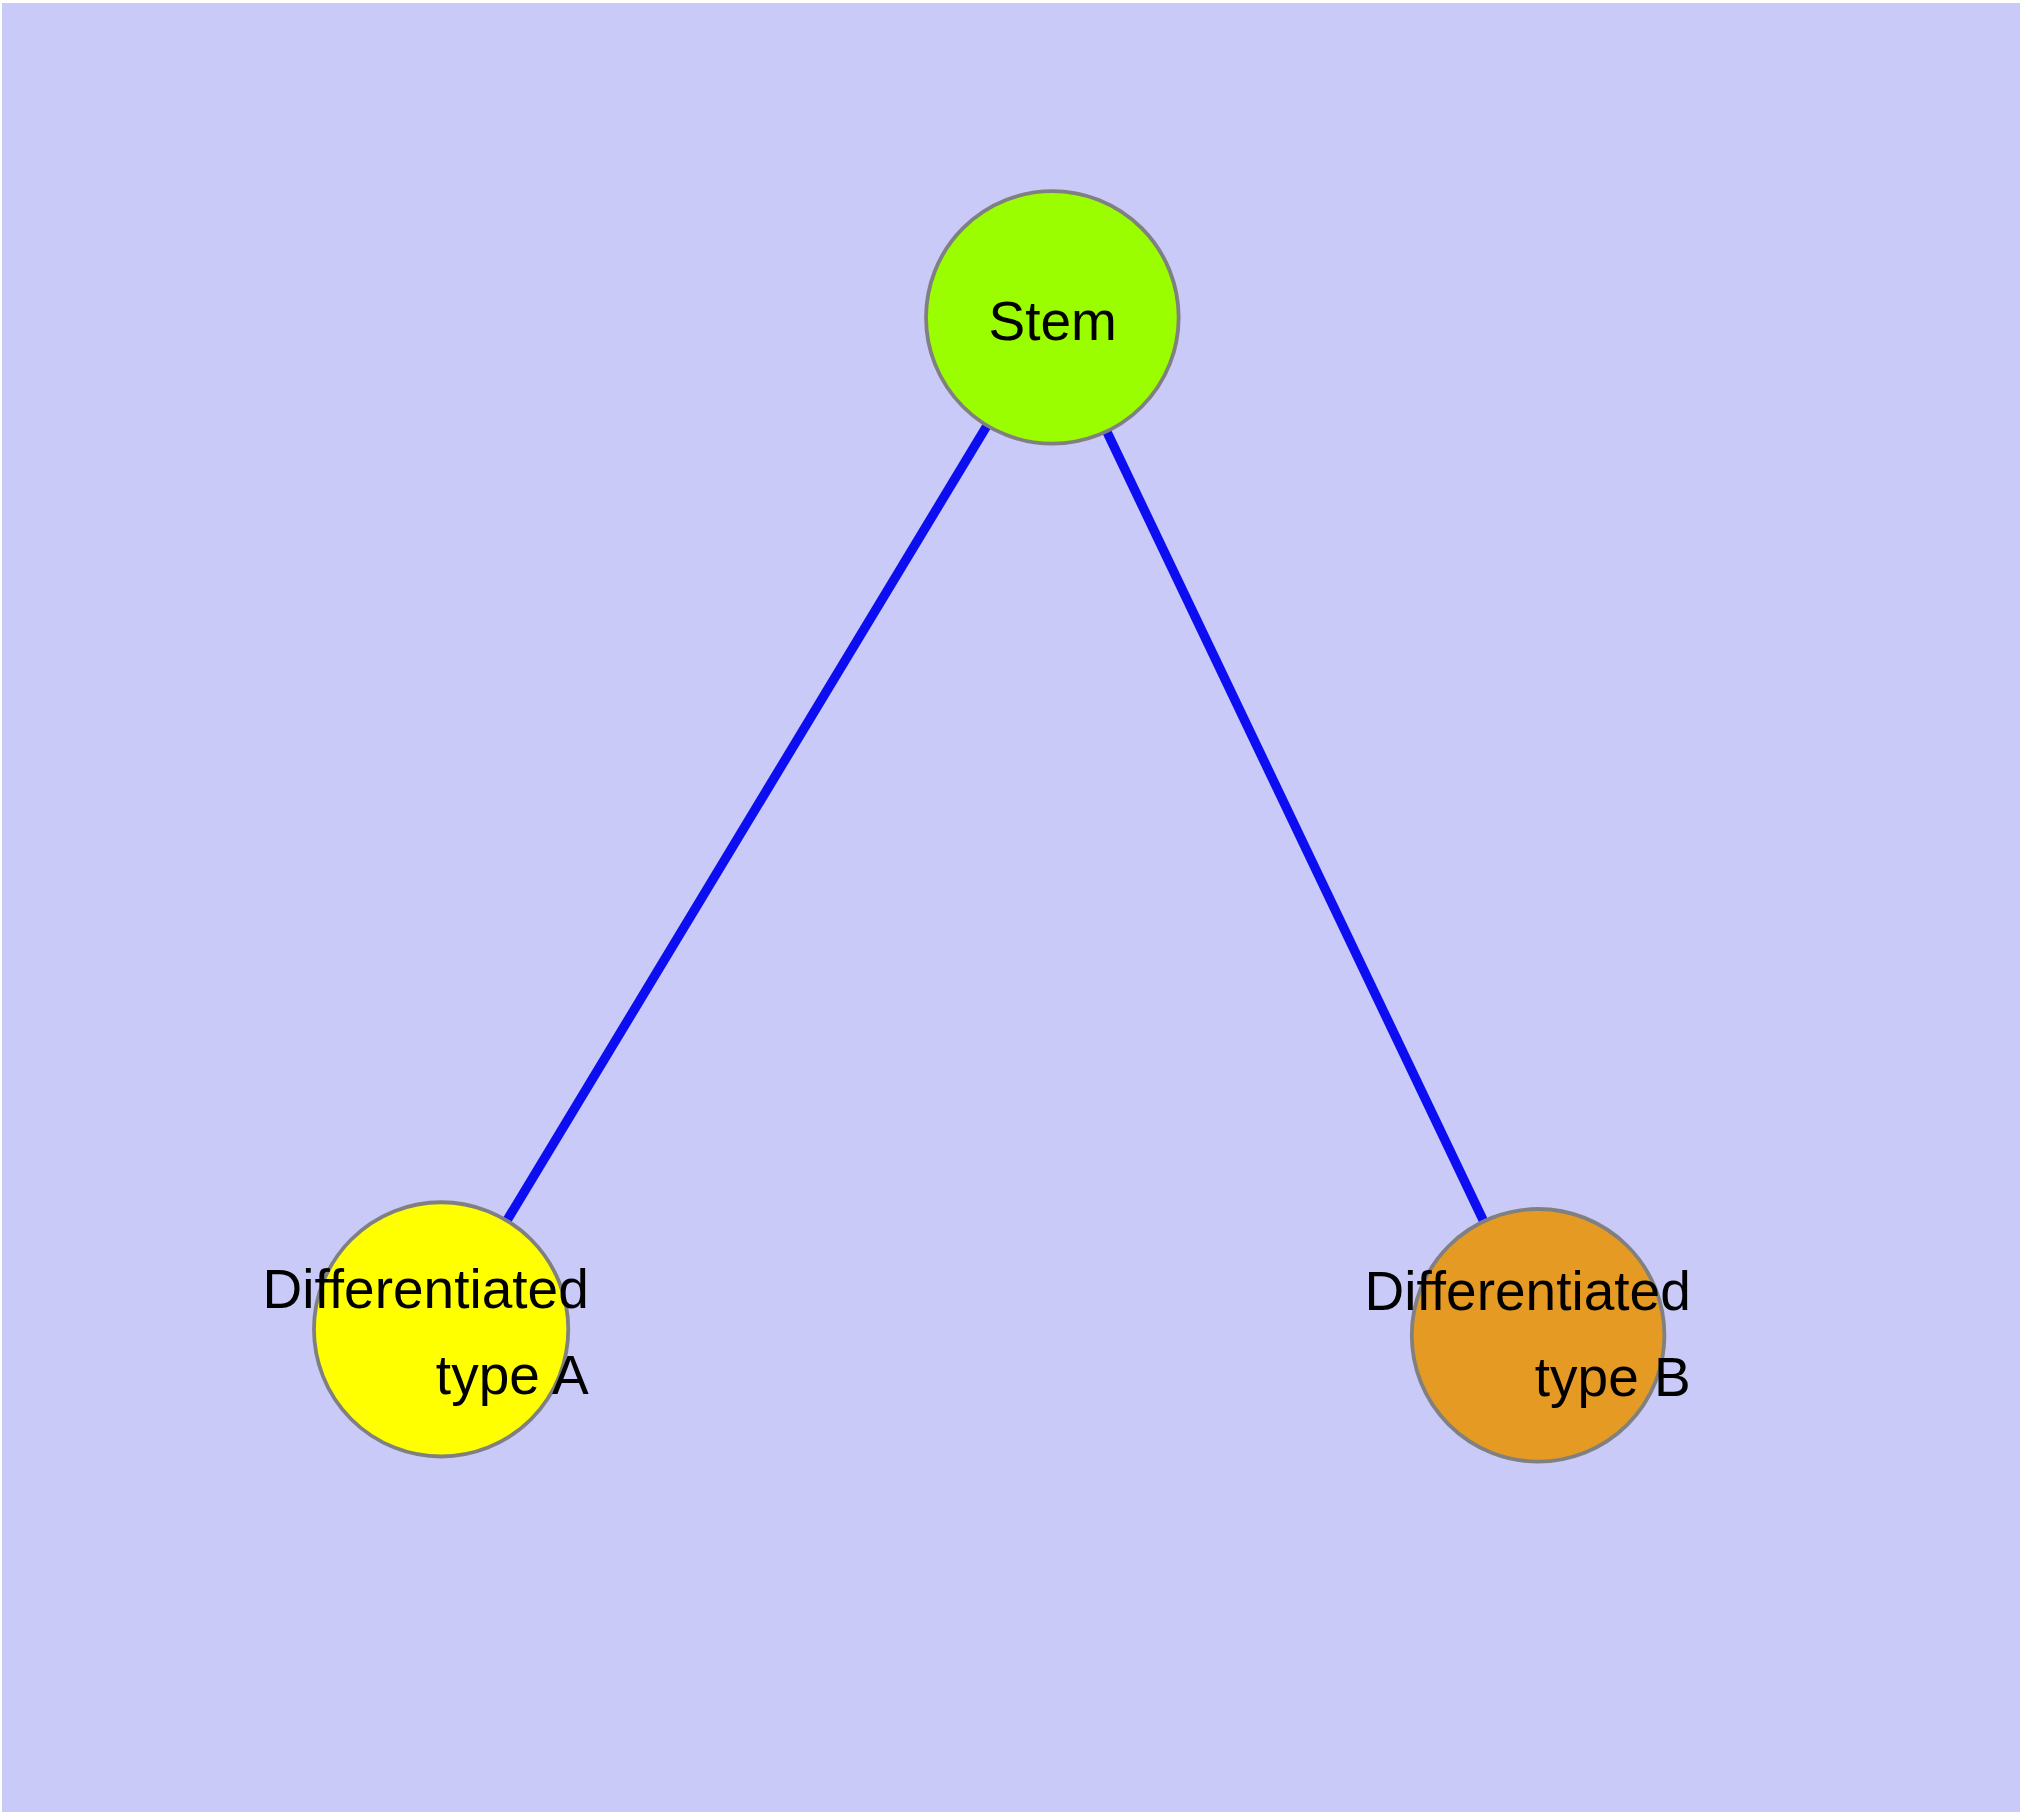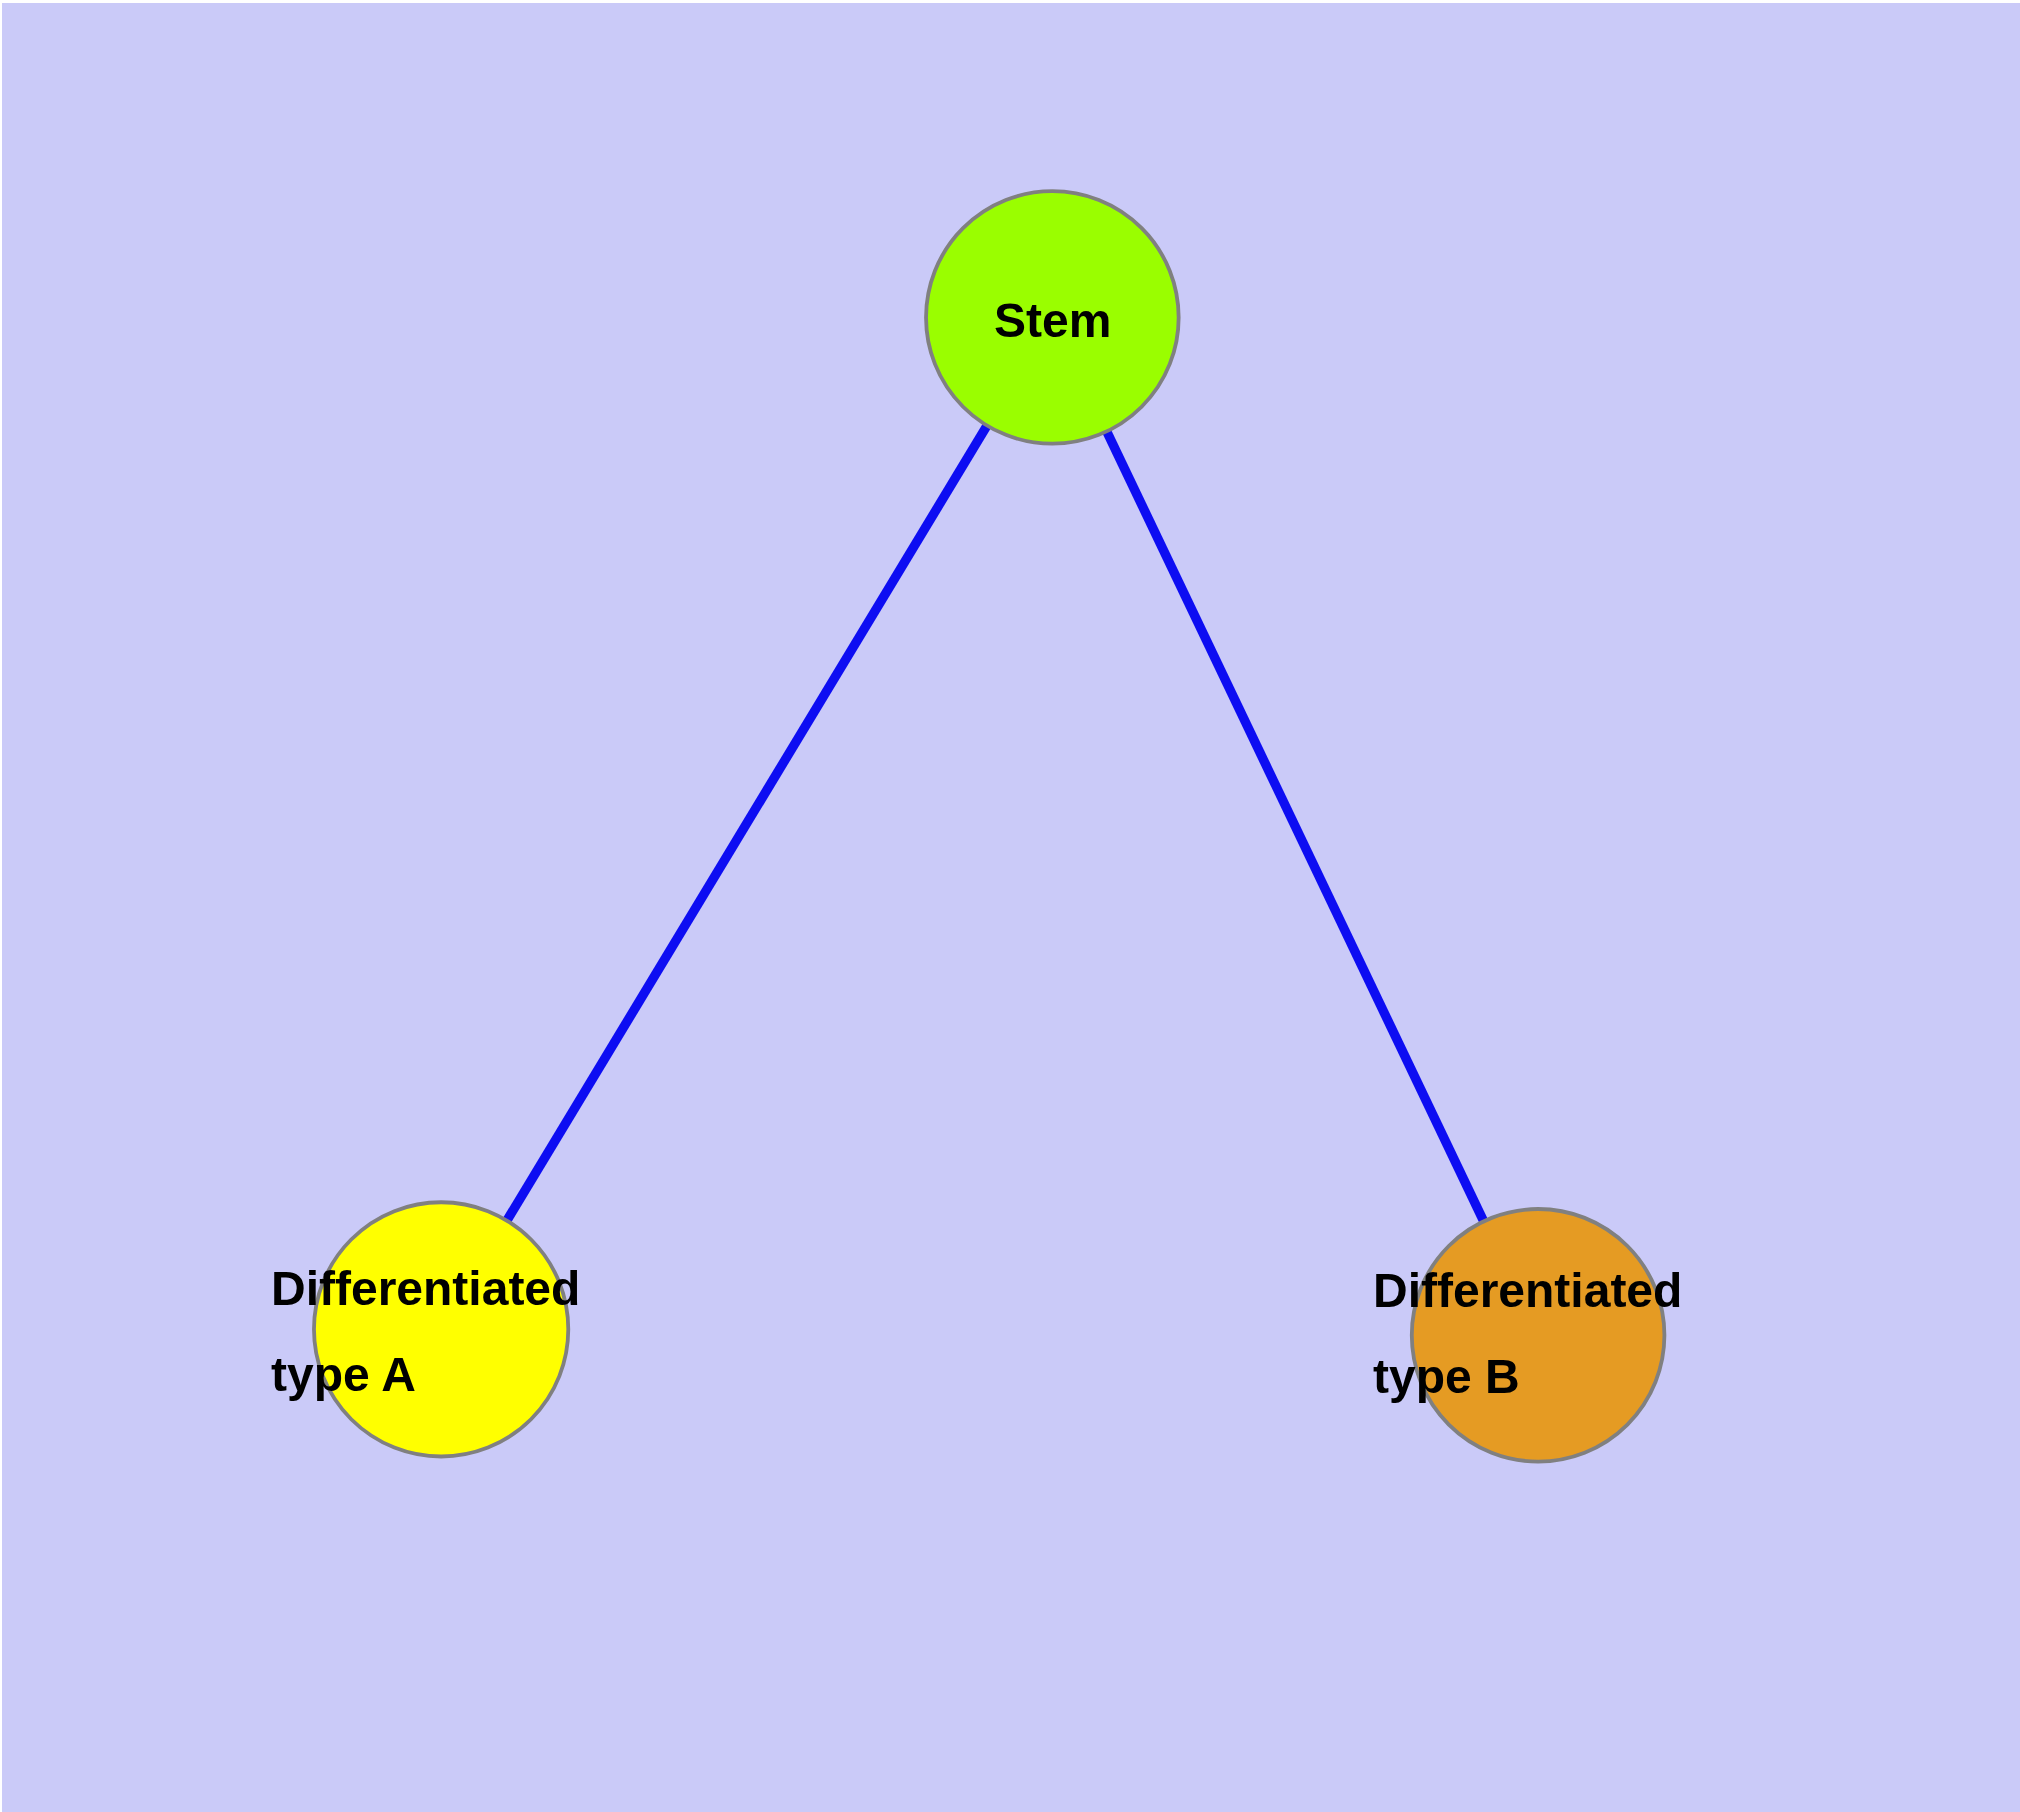--- a/index.html
+++ b/index.html
@@ -39,25 +39,25 @@
     stroke-width: 11px;
     stroke-linecap: butt;
     fill: none;
   }
   .node {
     stroke-width: 4.5px;
   }
   .label {
     position: absolute;
     transform: translate(-50%, -50%);
-    font-weight: bold;
-    font-size: 48px;
+    font-weight: normal;
+    font-size: 55px;
     line-height: 86px;
     color: #000000;
-    text-align: left;
+    text-align: right;
     white-space: pre-line;
     pointer-events: none;
   }
 </style>
 </head>
 <body>
 
 <div class="frame">
   <div class="canvas" style="background: rgb(202, 202, 248);">
     <svg viewBox="0 0 2382 2134" preserveAspectRatio="none">

